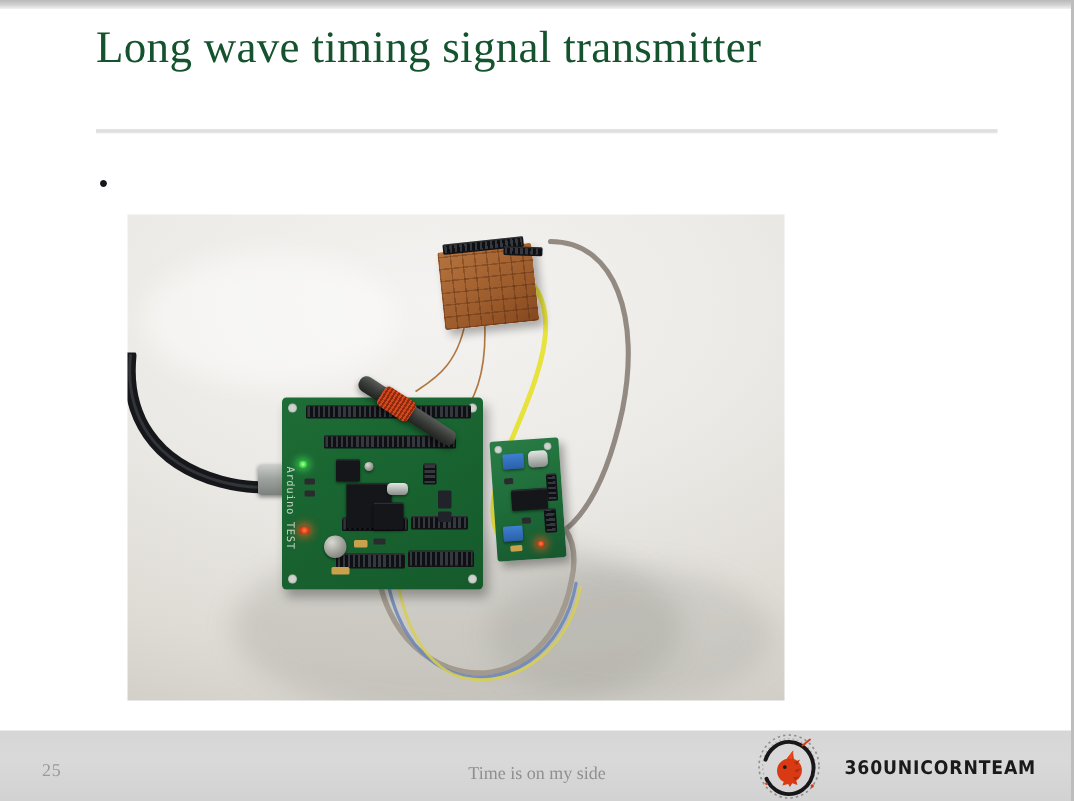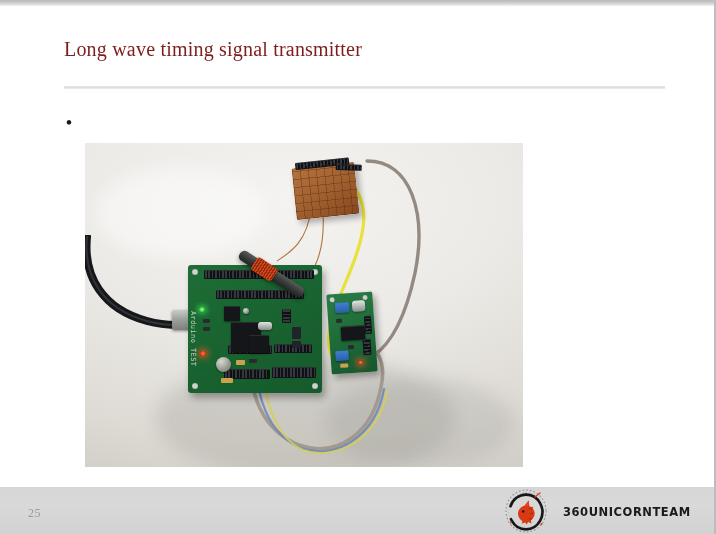--- a/index.html
+++ b/index.html
@@ -27,24 +27,24 @@
     left: 0; top: 0;
     width: 716px;
     height: 6px;
     background: linear-gradient(#b9b9b9, #d2d2d2 55%, #f2f2f2);
   }
 
   
   #title {
     position: absolute;
     left: 64px;
-    top: 31px;
+    top: 14px;
     width: 600px;
-    color: #7f1d1d;
-    font-size: 20px;
+    color: #14532d;
+    font-size: 30px;
     line-height: 36px;
     letter-spacing: .2px;
     white-space: nowrap;
   }
   #title-rule {
     position: absolute;
     left: 64px;
     top: 86px;
     width: 601px;
     height: 3px;
@@ -401,20 +401,21 @@
       <div class="led-red" style="left:27px;top:68px;width:5px;height:4px;"></div>
       <div class="passive dark" style="left:8px;top:25px;width:6px;height:4px;"></div>
       <div class="passive dark" style="left:18px;top:52px;width:6px;height:4px;"></div>
       <div class="passive gold" style="left:9px;top:70px;width:8px;height:4px;"></div>
     </div>
 
   </div>
 
   <div id="footer"></div>
   <div id="page-number">25</div>
+  <div id="footer-text">Time is on my side</div>
 
   <div id="brand">
     <svg width="44" height="44" viewBox="0 0 44 44">
 
       <ellipse cx="22" cy="22" rx="20" ry="21" fill="none" stroke="#7d7d7d" stroke-width="1.1" stroke-dasharray="1.6 2.1" opacity=".8"></ellipse>
       <ellipse cx="22" cy="22" rx="17.5" ry="18.6" fill="none" stroke="#9b9b9b" stroke-width="0.8" stroke-dasharray="1.2 1.8" opacity=".7"></ellipse>
 
       <path d="M22 5.6 A 16.4 17.4 0 1 1 21.9 5.6" fill="none" stroke="#17171a" stroke-width="2.6" stroke-dasharray="72 13" stroke-linecap="round"></path>
 
       <path d="M24.5 11.5 L20.5 16.8 C 17.2 17.6 14.6 20.2 14.1 23.6

